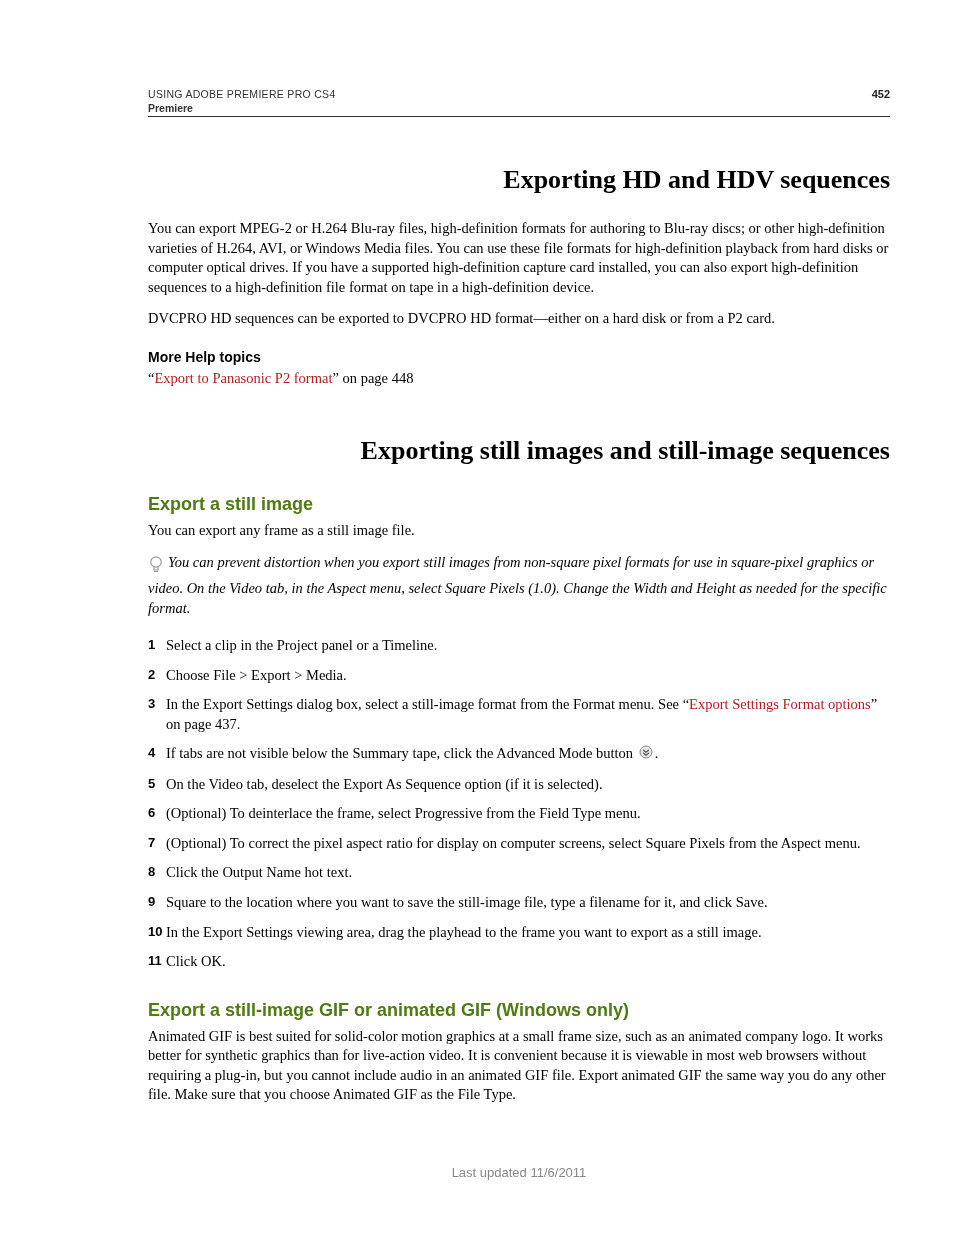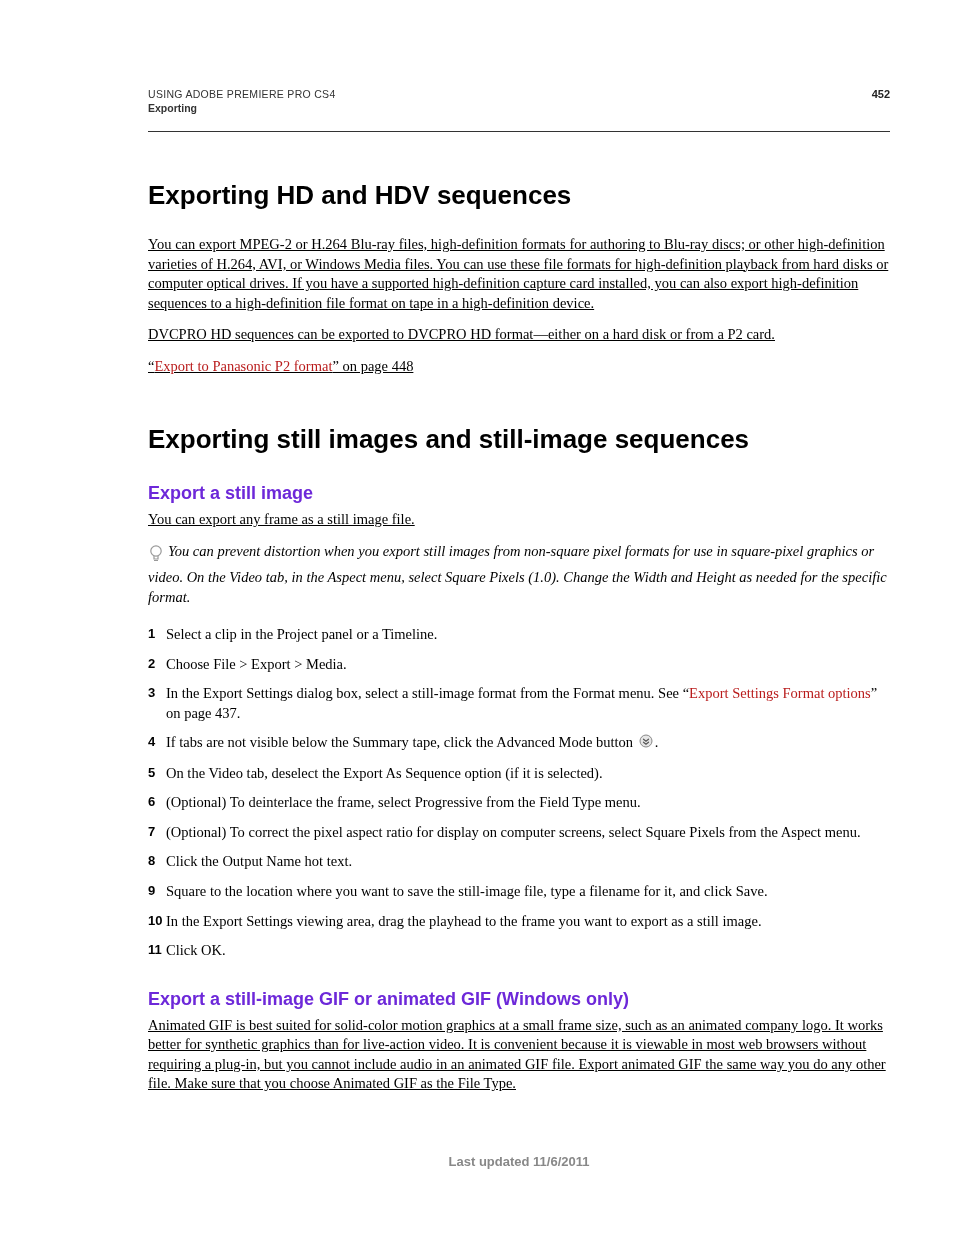--- a/index.html
+++ b/index.html
@@ -13,21 +13,21 @@
     width: 954px;
     box-sizing: border-box;
     padding: 88px 64px 40px 148px;
     position: relative;
   }
   .header-bar {
     display: flex;
     justify-content: space-between;
     align-items: flex-start;
     border-bottom: 1px solid #333;
-    padding-bottom: 17px;
+    padding-bottom: 2px;
     margin-bottom: 48px;
   }
   .header-left .line1 {
     font-family: "Myriad Pro", "Segoe UI", Arial, sans-serif;
     font-size: 10.5px;
     letter-spacing: 0.3px;
     color: #333;
   }
   .header-left .line2 {
     font-family: "Myriad Pro", "Segoe UI", Arial, sans-serif;
@@ -36,47 +36,47 @@
     color: #333;
     margin-top: 2px;
   }
   .page-number {
     font-family: Liberation Sans, sans-serif;
     font-size: 11px;
     font-weight: 700;
     color: #222;
   }
   h1 {
-    font-family: Liberation Sans, sans-serif;
+    font-family: Liberation Serif, serif;
     font-weight: 700;
     font-size: 26px;
     margin: 0 0 24px 0;
     color: #000;
+    text-align: right;
   }
   .section {
     margin-bottom: 48px;
   }
   .body-text {
     font-size: 14.5px;
     line-height: 1.35;
     margin: 0 0 12px 0;
     color: #000;
-    text-decoration: underline;
   }
   .subhead {
     font-family: "Myriad Pro", "Segoe UI", Arial, sans-serif;
     font-weight: 700;
     font-size: 14px;
     margin: 20px 0 4px 0;
   }
   h2 {
     font-family: "Myriad Pro", "Segoe UI", Arial, sans-serif;
     font-weight: 700;
     font-size: 18px;
-    color: #6d28d9;
+    color: #4d7c0f;
     margin: 28px 0 6px 0;
   }
   a.link {
     color: #b91c1c;
     text-decoration: none;
   }
   .tip-block {
     margin: 10px 0 18px 0;
   }
   .tip-icon {
@@ -116,43 +116,44 @@
   }
   .inline-icon {
     display: inline-block;
     vertical-align: middle;
     margin: 0 2px;
   }
   .footer {
     text-align: center;
     font-family: "Myriad Pro", "Segoe UI", Arial, sans-serif;
     font-size: 13px;
-    font-weight: 700;
+    font-weight: 400;
     color: #888;
     margin-top: 60px;
   }
 </style>
 </head>
 <body>
 
 <div class="page">
 
   <div class="header-bar">
     <div class="header-left">
       <div class="line1">USING ADOBE PREMIERE PRO CS4</div>
-      <div class="line2">Exporting</div>
+      <div class="line2">Premiere</div>
     </div>
     <div class="page-number">452</div>
   </div>
 
   <div class="section">
     <h1>Exporting HD and HDV sequences</h1>
     <p class="body-text">You can export MPEG-2 or H.264 Blu-ray files, high-definition formats for authoring to Blu-ray discs; or other high-definition varieties of H.264, AVI, or Windows Media files. You can use these file formats for high-definition playback from hard disks or computer optical drives. If you have a supported high-definition capture card installed, you can also export high-definition sequences to a high-definition file format on tape in a high-definition device.</p>
     <p class="body-text">DVCPRO HD sequences can be exported to DVCPRO HD format—either on a hard disk or from a P2 card.</p>
 
+    <div class="subhead">More Help topics</div>
     <p class="body-text">
       <span>“</span><a class="link">Export to Panasonic P2 format</a><span>” on page 448</span>
     </p>
   </div>
 
   <div class="section">
     <h1>Exporting still images and still-image sequences</h1>
 
     <h2>Export a still image</h2>
     <p class="body-text">You can export any frame as a still image file.</p>

